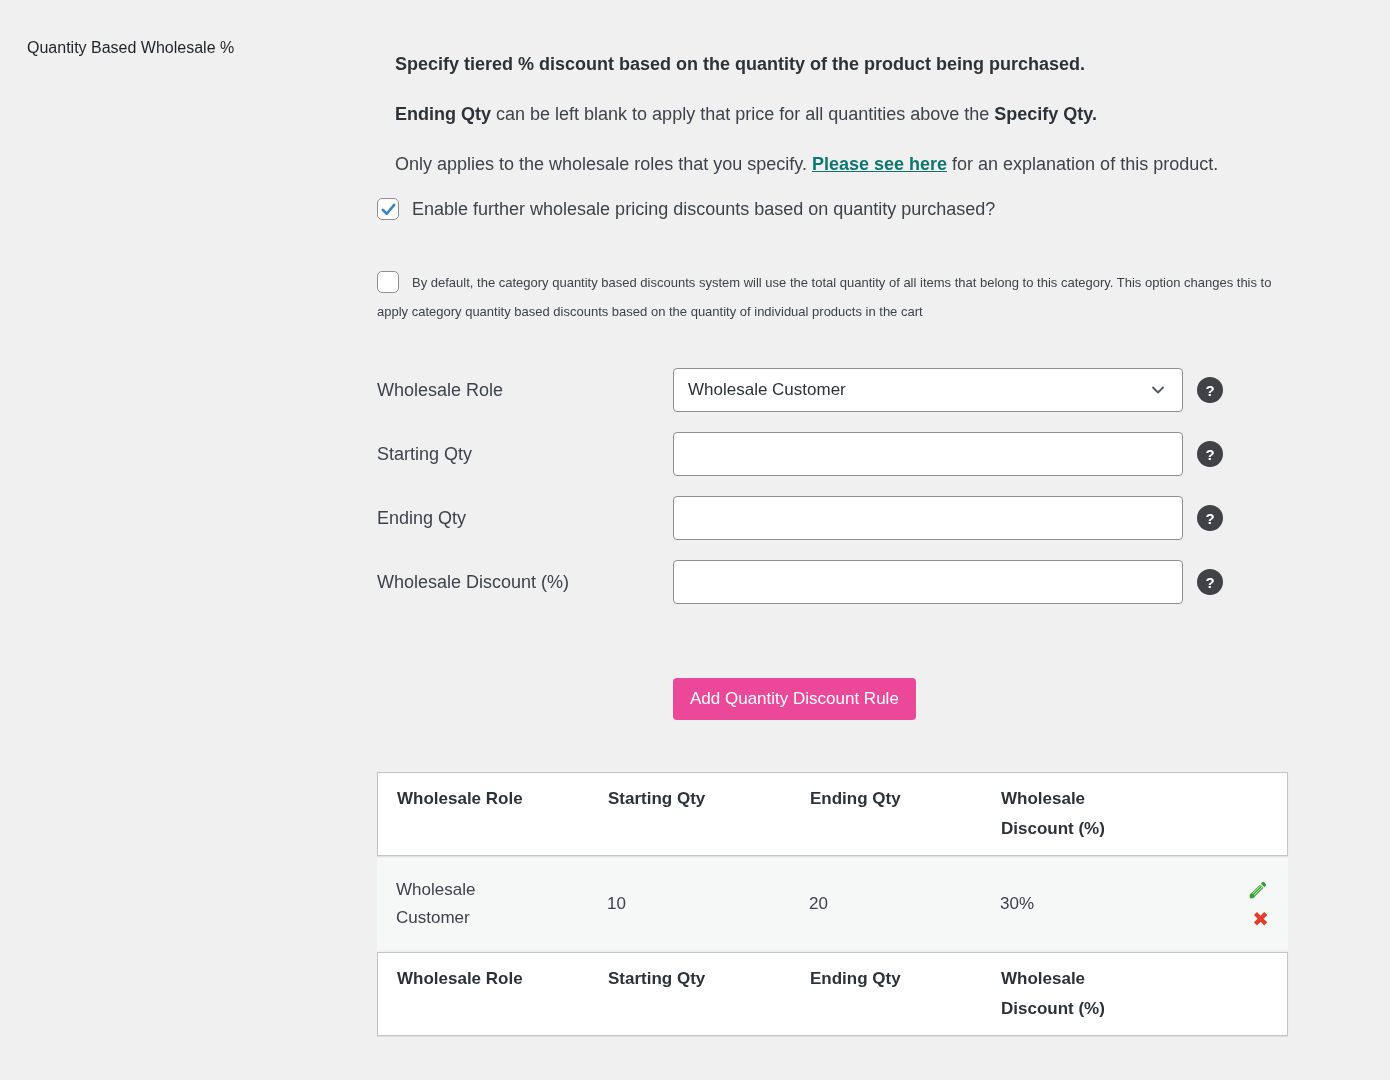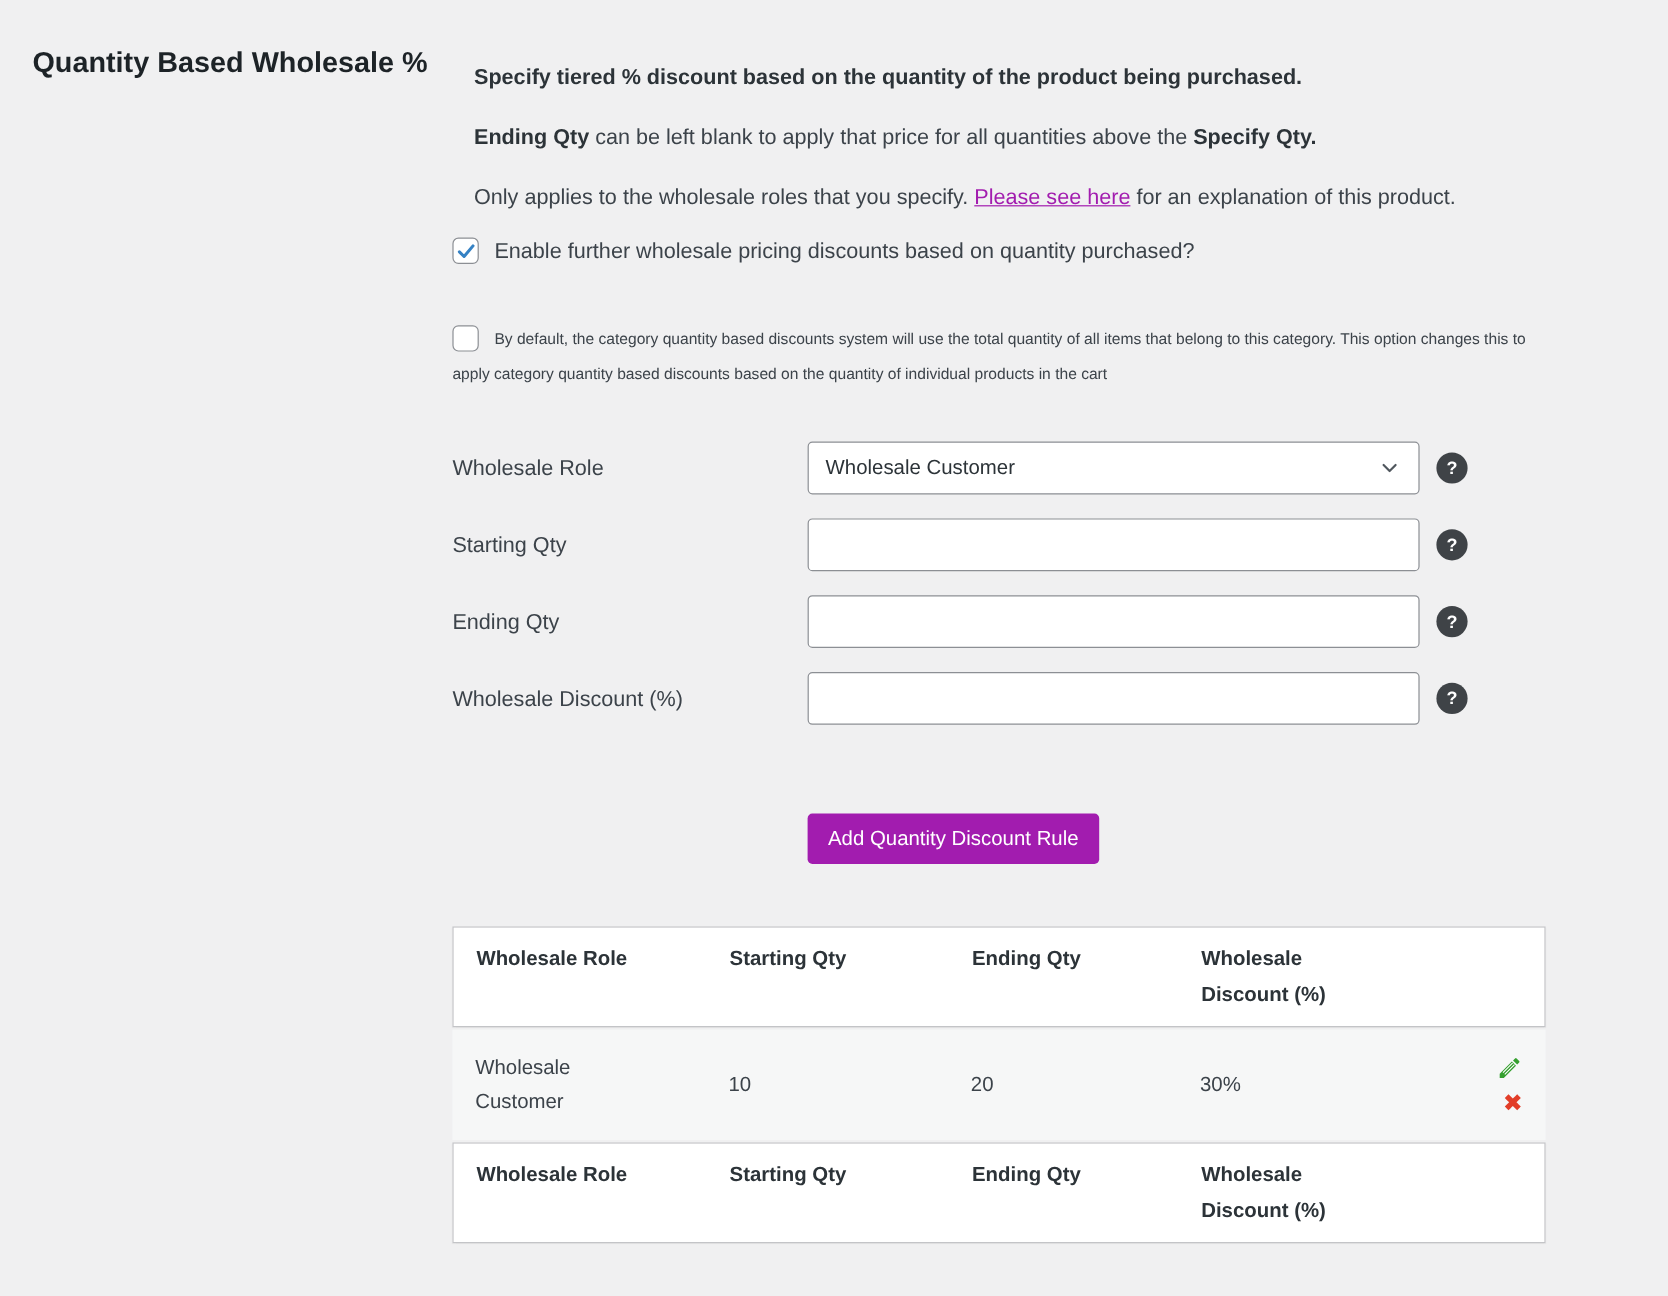--- a/index.html
+++ b/index.html
@@ -5,29 +5,29 @@
   html,body{margin:0;padding:0;}
   body{
     width:1390px;height:1080px;
     background:#f0f0f1;
     font-family:"Liberation Sans",sans-serif;
     color:#3c434a;
     overflow:hidden;
   }
   .layout{display:flex;padding:30px 0 0 27px;box-sizing:border-box;}
   .col-label{width:350px;flex:none;padding-top:9px;}
-  .section-title{font-size:24px;font-weight:700;color:#1d2327;}
+  .section-title{font-size:16px;font-weight:400;color:#1d2327;}
   .col-content{width:911px;flex:none;}
 
   .desc{font-size:18px;line-height:32px;color:#3c434a;}
   .desc p{margin:18px;}
   .desc .l1{font-weight:700;color:#2c3338;margin-bottom:5px;}
   .desc .l2{max-width:790px;}
   .desc strong{color:#2c3338;}
-  .link{color:#a21caf;text-decoration:underline;cursor:pointer;}
+  .link{color:#0f766e;text-decoration:underline;cursor:pointer;font-weight:bold;}
 
   .cb-row{display:flex;align-items:center;font-size:18px;color:#3c434a;}
   .checkbox{
     width:22px;height:22px;flex:none;box-sizing:border-box;
     border:1.5px solid #8c8f94;border-radius:5px;background:#fff;
     display:inline-flex;align-items:center;justify-content:center;cursor:pointer;
   }
   .cb-row .cb-label{margin-left:13px;}
   .cb-para{margin-top:48px;font-size:13px;line-height:29px;color:#3c434a;max-width:911px;}
   .cb-para .checkbox{float:left;margin:3px 13px 2px 0;}
@@ -44,21 +44,21 @@
   .select{display:flex;align-items:center;justify-content:space-between;cursor:pointer;}
   input.field{outline:none;}
   .help{
     width:26px;height:26px;border-radius:50%;background:#3f4347;color:#fff;
     font-size:15px;font-weight:700;display:flex;align-items:center;justify-content:center;
     margin-left:14px;flex:none;cursor:pointer;user-select:none;
   }
 
   .add-btn{
     margin:54px 0 0 296px;height:42px;padding:0 17px;
-    background:#a21caf;color:#fff;font-size:17px;border:none;border-radius:4px;
+    background:#ec4899;color:#fff;font-size:17px;border:none;border-radius:4px;
     cursor:pointer;font-family:"Liberation Sans",sans-serif;
   }
 
   .tbl{margin-top:52px;width:911px;}
   .grid{display:grid;grid-template-columns:211px 202px 191px 229px 1fr;}
   .tbl-head,.tbl-foot{
     background:#fff;border:1px solid #c3c4c7;box-shadow:0 1px 1px rgba(0,0,0,.06);
     padding:11px 19px;box-sizing:border-box;align-items:start;
   }
   .th{font-size:17px;font-weight:700;color:#2c3338;line-height:30px;}

